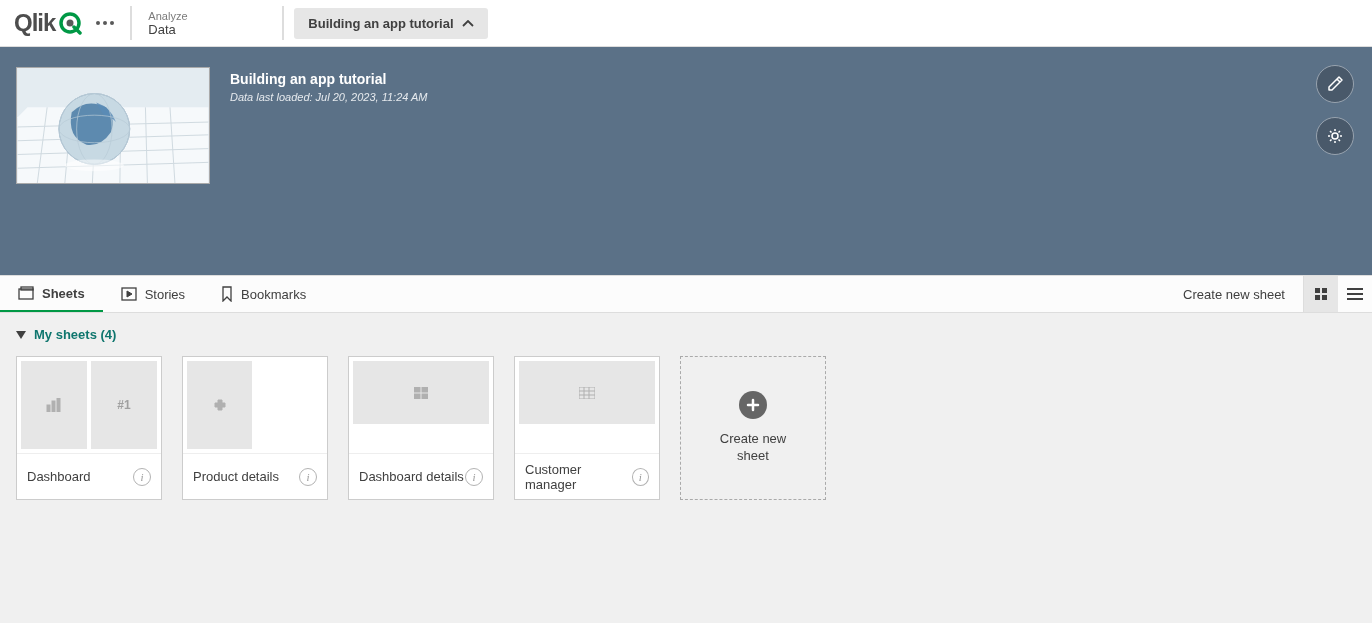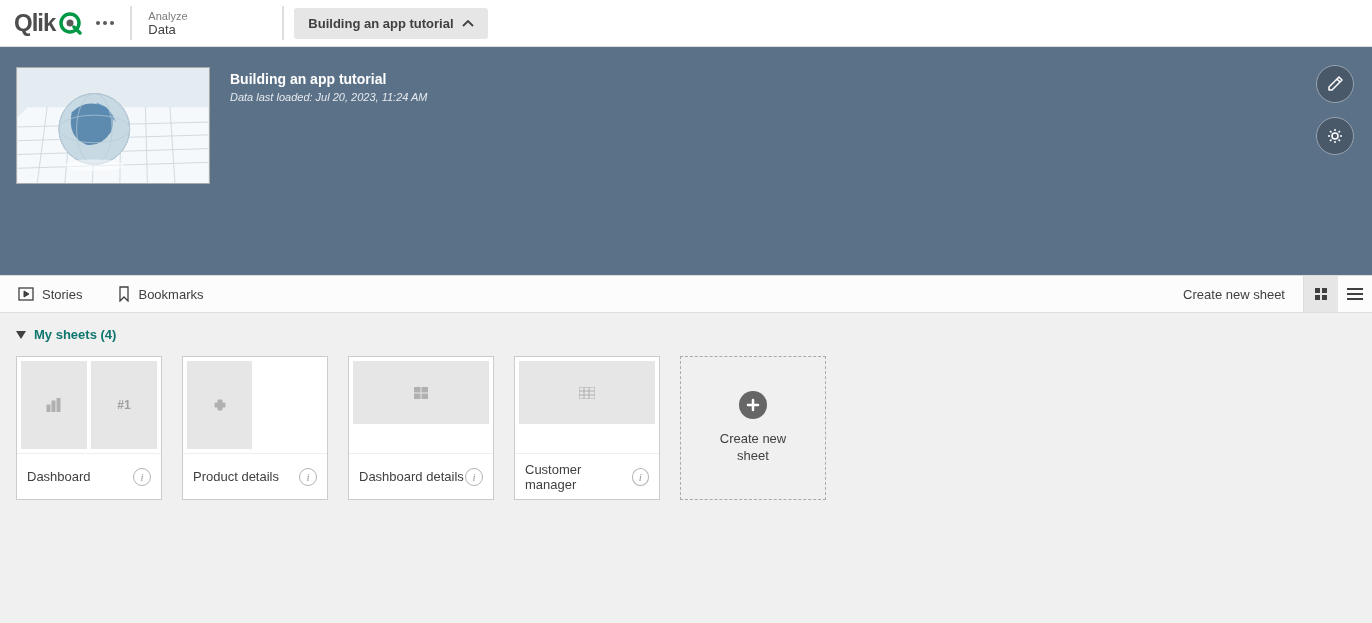--- a/index.html
+++ b/index.html
@@ -150,20 +150,27 @@
     <div class="round-btn">
       <svg width="18" height="18" viewBox="0 0 18 18">
         <circle cx="9" cy="9" r="3" stroke="#fff" stroke-width="1.5" fill="none"></circle>
         <path d="M9 2 L9 4 M9 14 L9 16 M2 9 L4 9 M14 9 L16 9 M4 4 L5.5 5.5 M12.5 12.5 L14 14 M14 4 L12.5 5.5 M5.5 12.5 L4 14" stroke="#fff" stroke-width="1.5"></path>
       </svg>
     </div>
   </div>
 </div>
 
 <div class="tabsbar">
+  <div class="tab active">
+    <svg width="16" height="14" viewBox="0 0 16 14">
+      <rect x="1" y="3" width="14" height="10" stroke="#404040" fill="none" stroke-width="1.3"></rect>
+      <rect x="3" y="1" width="12" height="3" stroke="#404040" fill="none" stroke-width="1.3"></rect>
+    </svg>
+    <span>Sheets</span>
+  </div>
   <div class="tab">
     <svg width="16" height="14" viewBox="0 0 16 14">
       <rect x="1" y="1" width="14" height="12" stroke="#404040" fill="none" stroke-width="1.3"></rect>
       <path d="M6 4 L11 7 L6 10 Z" fill="#404040"></path>
     </svg>
     <span>Stories</span>
   </div>
   <div class="tab">
     <svg width="12" height="16" viewBox="0 0 12 16">
       <path d="M2 1 L10 1 L10 15 L6 11 L2 15 Z" stroke="#404040" fill="none" stroke-width="1.3"></path>

